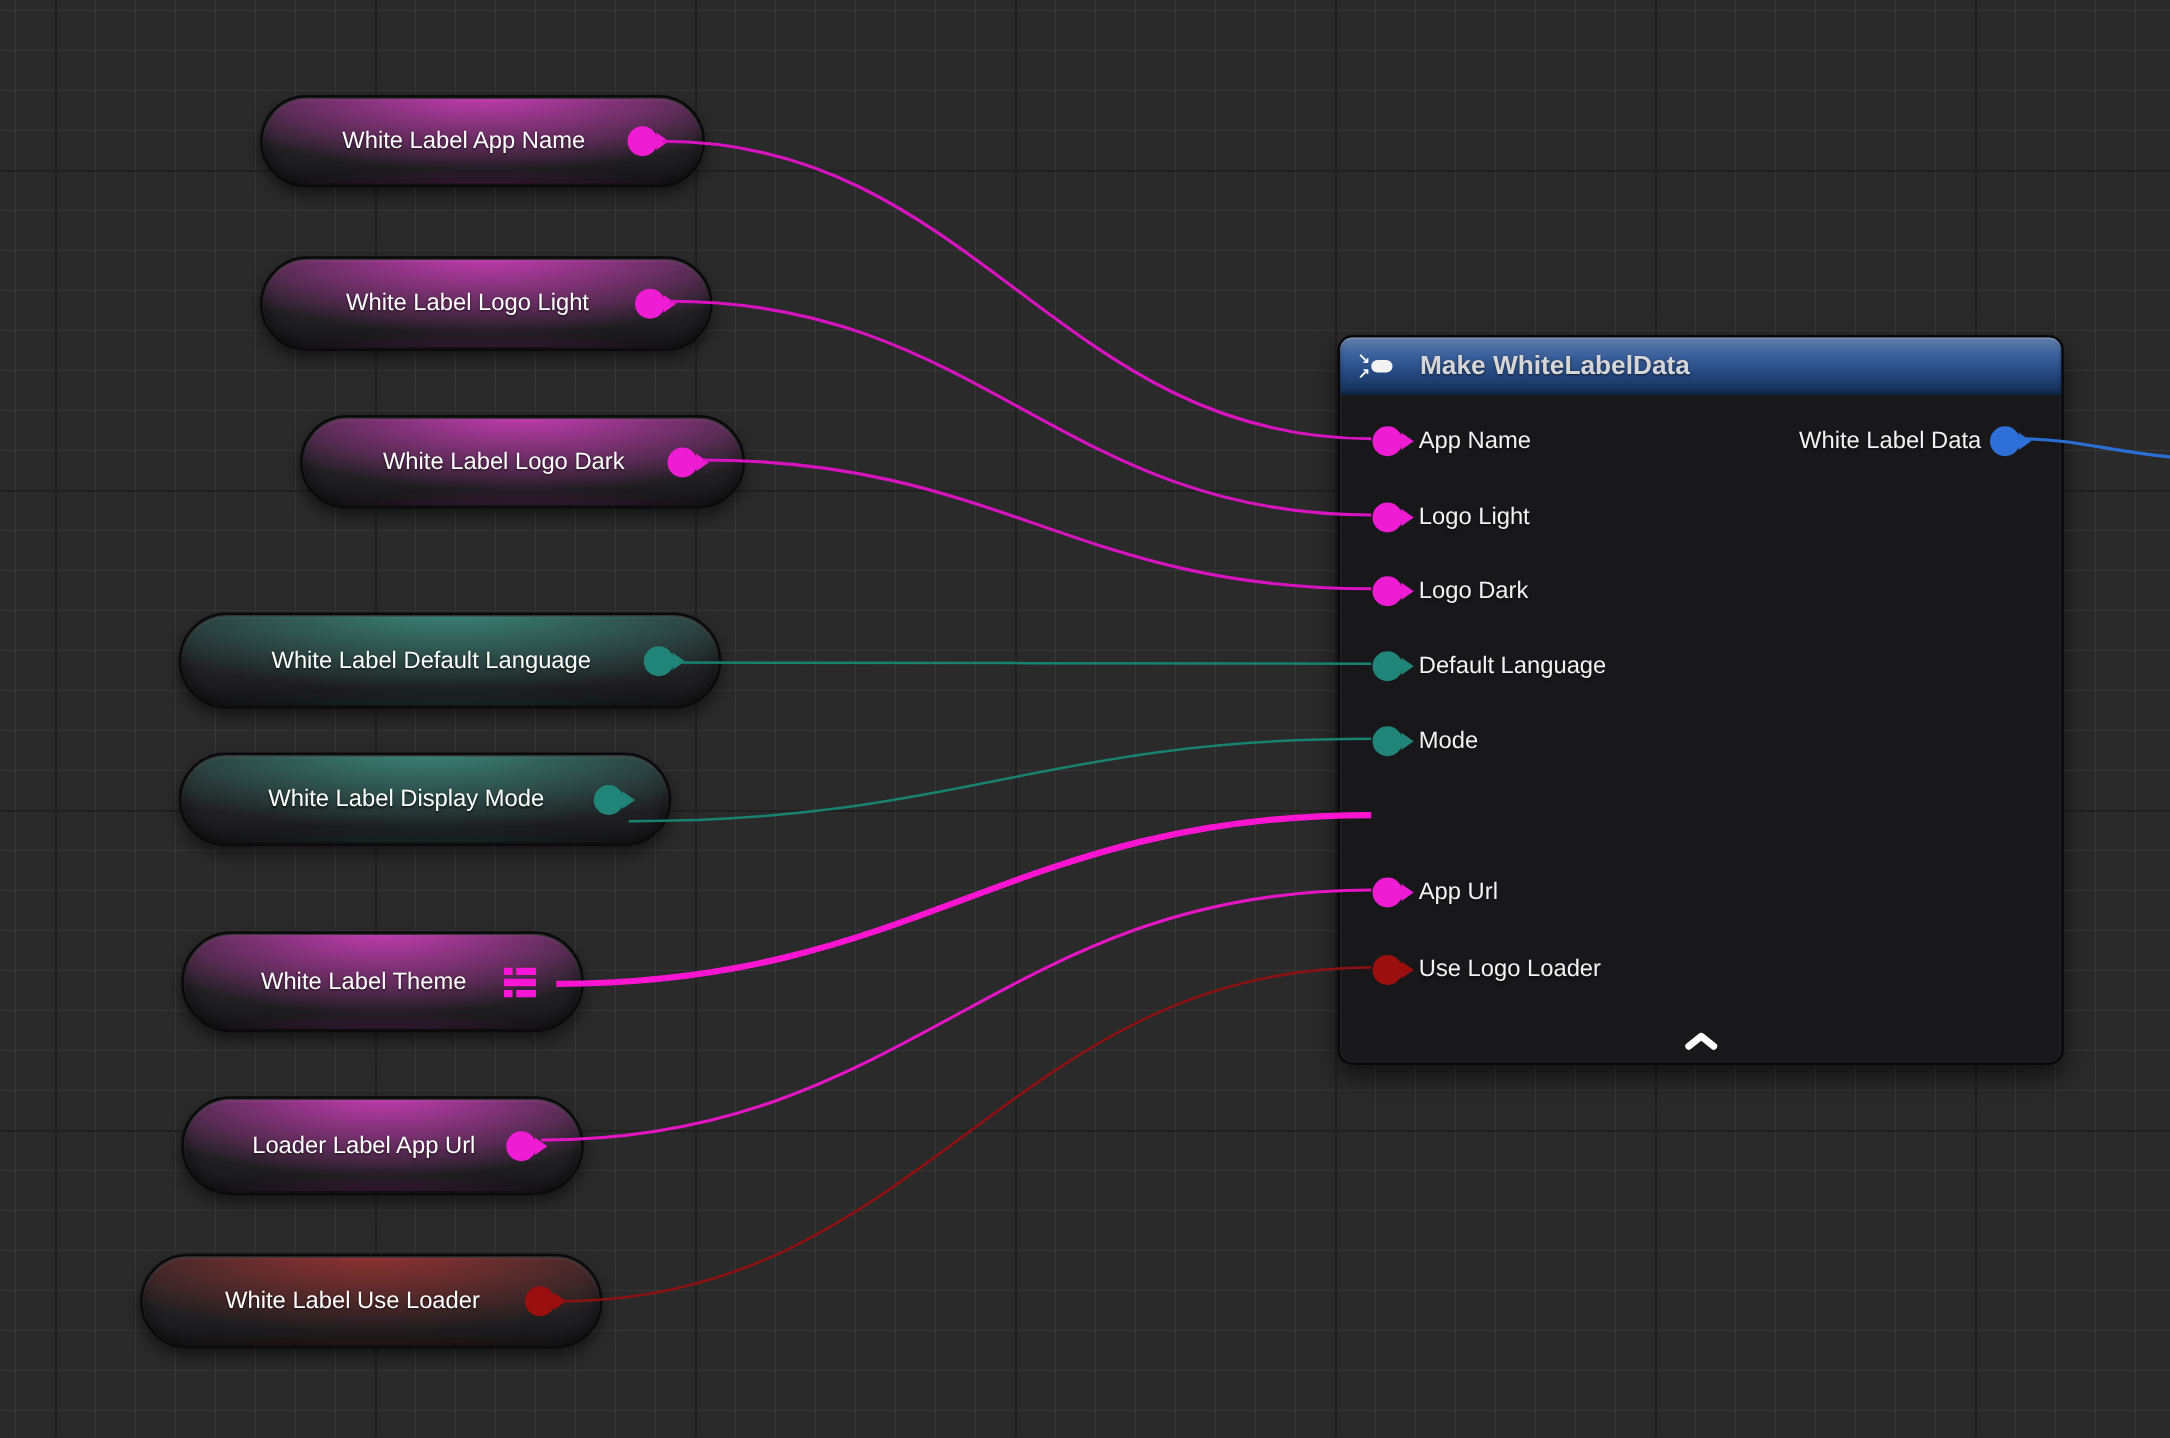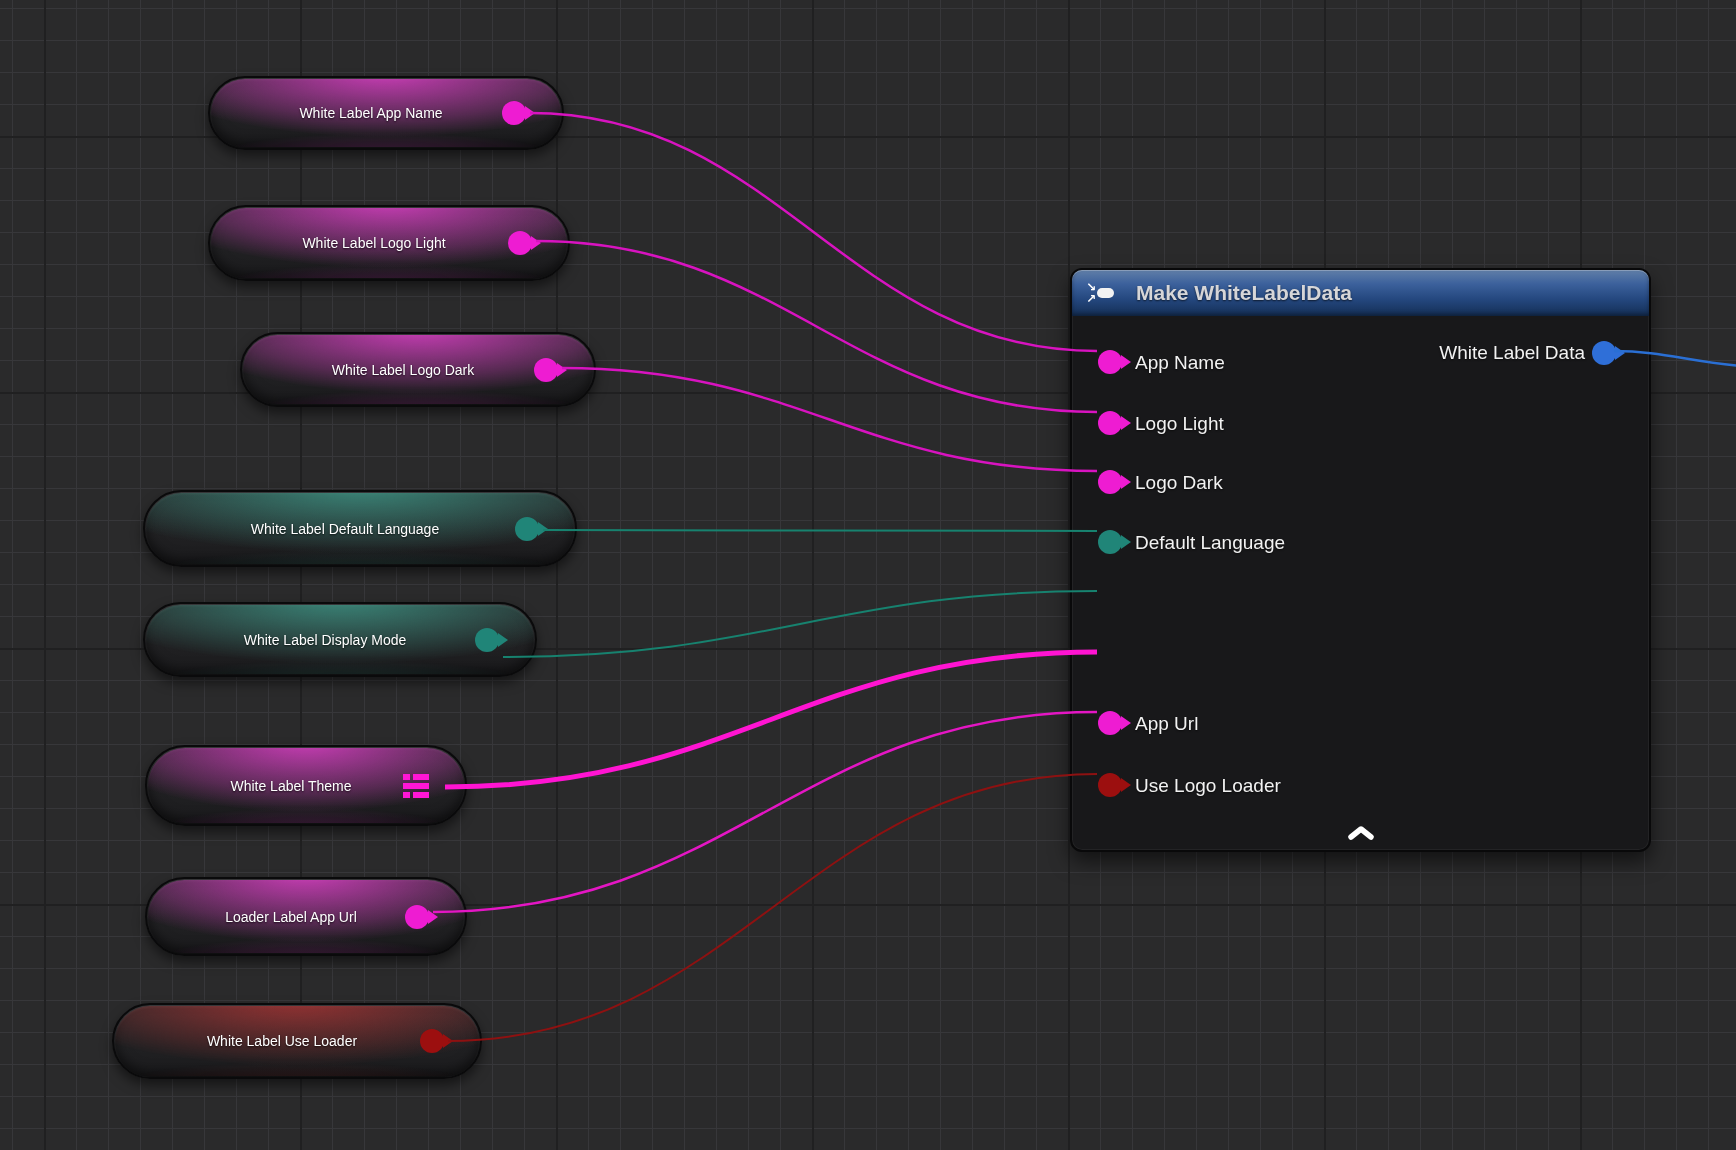--- a/index.html
+++ b/index.html
@@ -20,21 +20,21 @@
     position:absolute;border-radius:40px;
     background:linear-gradient(180deg,#28282a,#1b1b1d);
     border:2px solid #0a0a0b;
     box-shadow:0 6px 12px rgba(0,0,0,.5), inset 0 2px 3px rgba(255,255,255,.10), inset 0 -5px 12px rgba(0,0,0,.55);
     display:flex;align-items:center;justify-content:center;
   }
   .pill .glow{position:absolute;inset:1px;border-radius:38px;pointer-events:none;}
   .pill.acc-pink  .glow{background:radial-gradient(95% 130% at 50% -8%, rgba(208,62,188,.95) 0%, rgba(208,62,188,.30) 52%, transparent 72%), radial-gradient(80% 60% at 50% 118%, rgba(208,62,188,.30), transparent 65%);}
   .pill.acc-teal  .glow{background:radial-gradient(95% 130% at 50% -8%, rgba(62,150,134,.85) 0%, rgba(62,150,134,.25) 52%, transparent 72%), radial-gradient(80% 60% at 50% 118%, rgba(62,150,134,.25), transparent 65%);}
   .pill.acc-red   .glow{background:radial-gradient(95% 130% at 50% -8%, rgba(168,52,52,.85) 0%, rgba(168,52,52,.25) 52%, transparent 72%), radial-gradient(80% 60% at 50% 118%, rgba(168,52,52,.22), transparent 65%);}
-  .pill-label{position:relative;z-index:1;color:#fff;font-size:14px;white-space:nowrap;text-shadow:0 1px 2px rgba(0,0,0,.7);padding:0 64px 0 34px;}
+  .pill-label{position:relative;z-index:1;color:#fff;font-size:19px;white-space:nowrap;text-shadow:0 1px 2px rgba(0,0,0,.7);padding:0 64px 0 34px;}
   
   .pin{position:relative;display:inline-block;width:24px;height:24px;border-radius:50%;background:currentColor;flex:none;}
   .pin::after{content:"";position:absolute;left:23px;top:5px;width:0;height:0;border-left:10px solid;border-top:7px solid transparent;border-bottom:7px solid transparent;}
   .pill .pin{position:absolute;right:36px;top:50%;transform:translateY(-50%);z-index:2;}
   .pin.c-pink{color:#ee1cd2}.pin.c-teal{color:#208578}.pin.c-red{color:#9c0f0f}.pin.c-blue{color:#2f6fd8}
   .struct-icon{position:relative;display:inline-block;width:26px;height:24px;flex:none;z-index:2;}
   .pill .struct-icon{position:absolute;right:36px;top:50%;transform:translateY(-50%);}
   
   .node{
     position:absolute;left:1070px;top:268px;width:577px;height:580px;
@@ -46,21 +46,21 @@
     background:linear-gradient(180deg,#617fa8 0%,#3c619c 30%,#24477e 64%,#142e55 100%);
     box-shadow:inset 0 1px 0 rgba(255,255,255,.28), inset 0 -2px 4px rgba(0,0,0,.35);
     display:flex;align-items:center;padding-left:14px;
   }
   .node-title{color:#d6d6d8;font-size:21px;font-weight:bold;margin-left:20px;text-shadow:0 1px 2px rgba(0,0,0,.65);white-space:nowrap;}
   .make-icon{position:relative;width:30px;height:26px;flex:none;}
   .make-icon .arr{position:absolute;color:#fff;font-size:12px;font-weight:bold;line-height:1;}
   .make-icon .arr.a1{left:0;top:1px;}
   .make-icon .arr.a2{left:0;bottom:1px;}
   .make-icon .capsule{position:absolute;right:2px;top:8px;width:17px;height:10px;border-radius:5px;background:#f2f2f2;}
-  .in-row{position:absolute;left:0;right:0;height:42px;display:flex;align-items:flex-end;gap:13px;padding-left:26px;}
+  .in-row{position:absolute;left:0;right:0;height:42px;display:flex;align-items:center;gap:13px;padding-left:26px;}
   .pin-label{color:#f2f2f2;font-size:19px;white-space:nowrap;text-shadow:0 1px 2px rgba(0,0,0,.6);}
   .out-row{position:absolute;top:62px;right:0;height:42px;}
   .out-row .pin-label{position:absolute;right:64px;top:50%;transform:translateY(-50%);}
   .out-row .pin{position:absolute;right:33px;top:50%;transform:translateY(-50%);}
   .collapse-btn{position:absolute;left:50%;bottom:6px;transform:translateX(-50%);width:44px;height:22px;display:flex;align-items:center;justify-content:center;cursor:pointer;}
   
   #wires{position:absolute;left:0;top:0;z-index:5;pointer-events:none;}
   #wires path{pointer-events:stroke;}
 </style>
 </head>
@@ -143,20 +143,24 @@
       <span class="pin-label">Logo Light</span>
     </div>
     <div class="in-row" style="top:182px">
       <span class="pin c-pink"></span>
       <span class="pin-label">Logo Dark</span>
     </div>
     <div class="in-row" style="top:242px">
       <span class="pin c-teal"></span>
       <span class="pin-label">Default Language</span>
     </div>
+    <div class="in-row" style="top:302px">
+      <span class="pin c-teal"></span>
+      <span class="pin-label">Mode</span>
+    </div>
     <div class="in-row" style="top:423px">
       <span class="pin c-pink"></span>
       <span class="pin-label">App Url</span>
     </div>
     <div class="in-row" style="top:485px">
       <span class="pin c-red"></span>
       <span class="pin-label">Use Logo Loader</span>
     </div>
 
     <div class="out-row">

